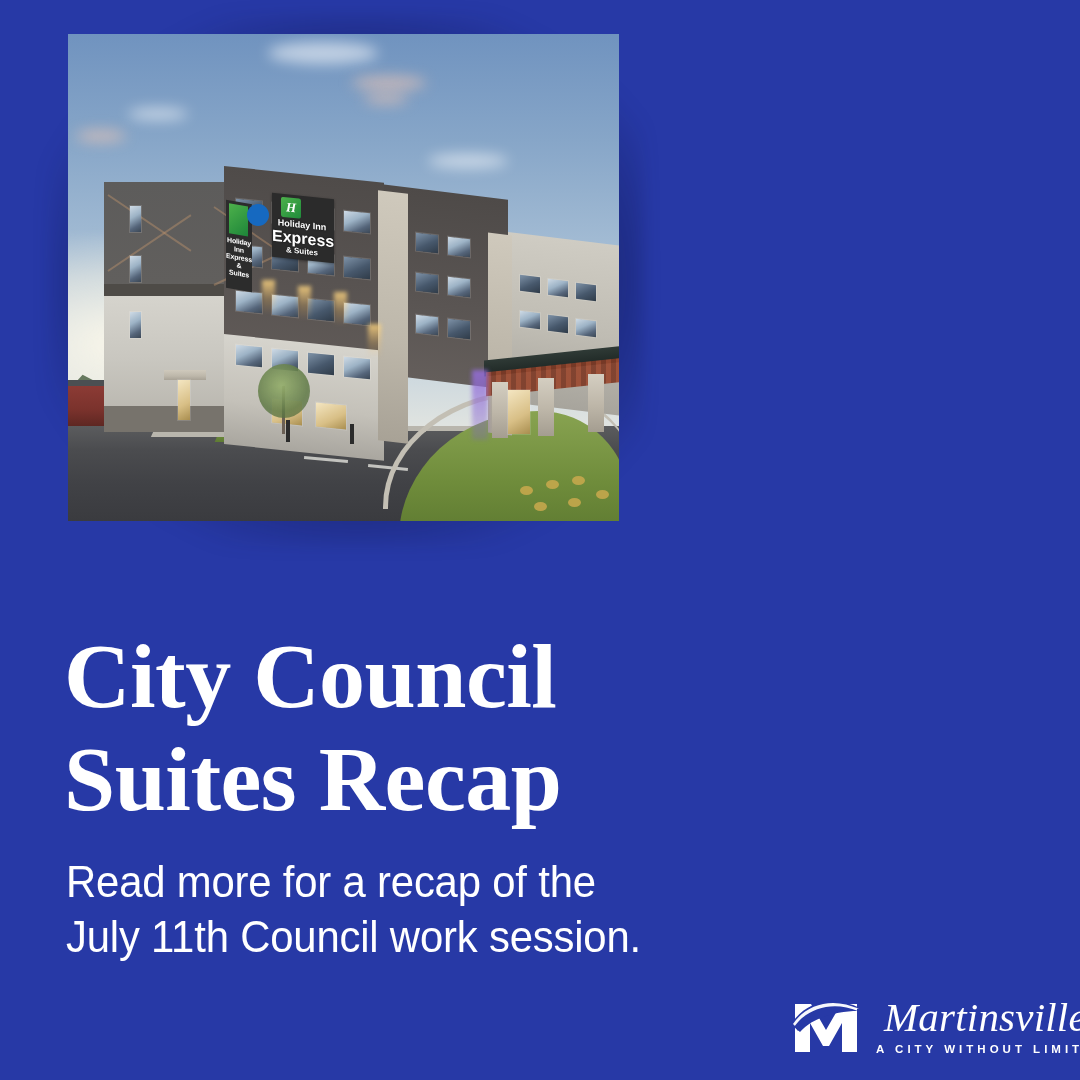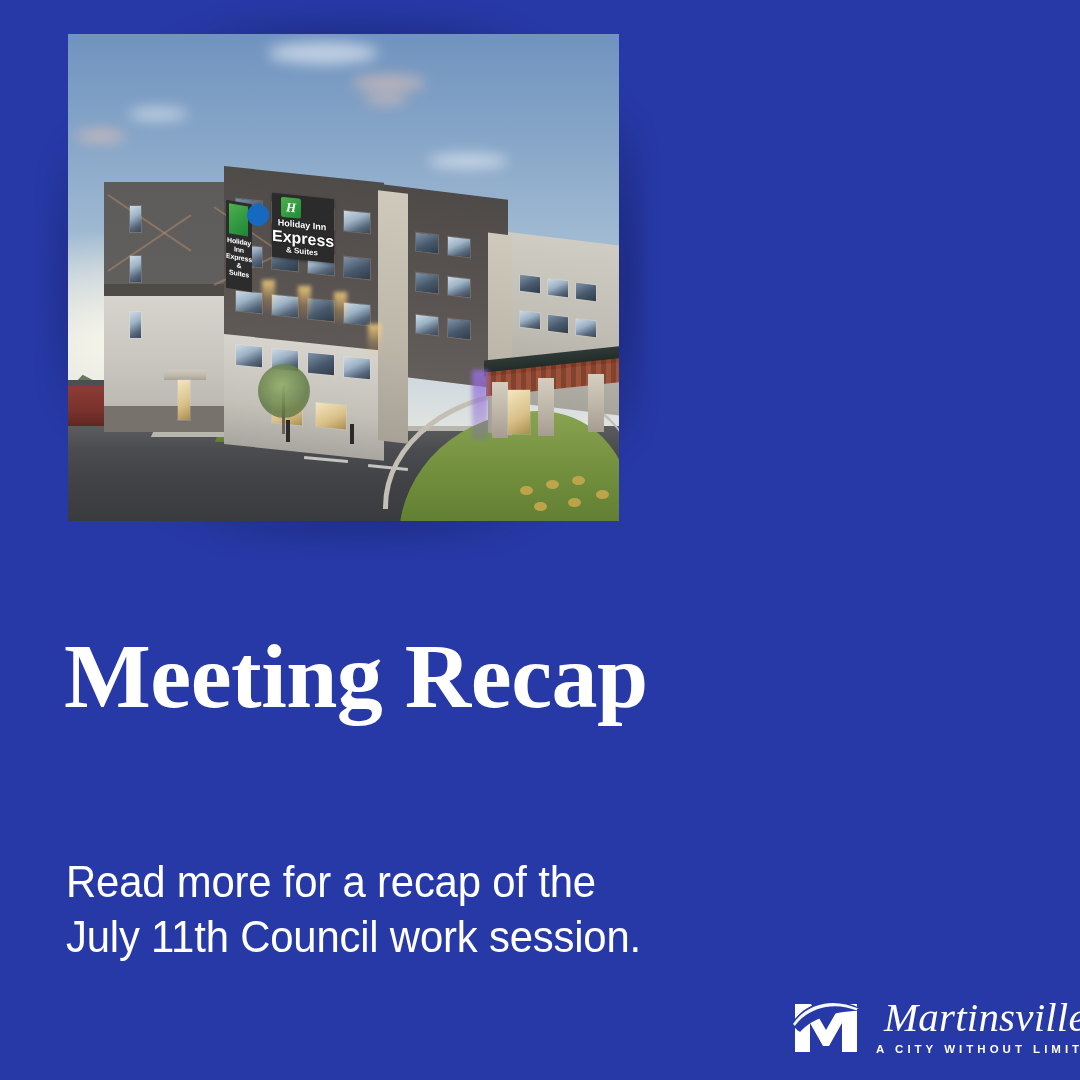--- a/index.html
+++ b/index.html
@@ -527,21 +527,22 @@
         <span>Express</span>
         <span>&amp; Suites</span>
       </div>
     </div>
 
     <div class="blue-dot"></div>
 
   </div>
 
   <div class="headline">
-    <span class="l2">Meeting Recap</span>
+    <span>City Council</span>
+    <span class="l2">Suites Recap</span>
   </div>
 
   <div class="subhead">
     <span>Read more for a recap of the</span>
     <span>July 11th Council work session.</span>
   </div>
 
   <div class="logo">
     <svg class="logo-mark" viewBox="0 0 68 58" aria-hidden="true">
       <path d="M3 7 L19 7 L34 33 L49 7 L65 7 L65 55 L50 55 L50 26 L37 49 L31 49 L18 26 L18 55 L3 55 Z" fill="#ffffff"></path>

